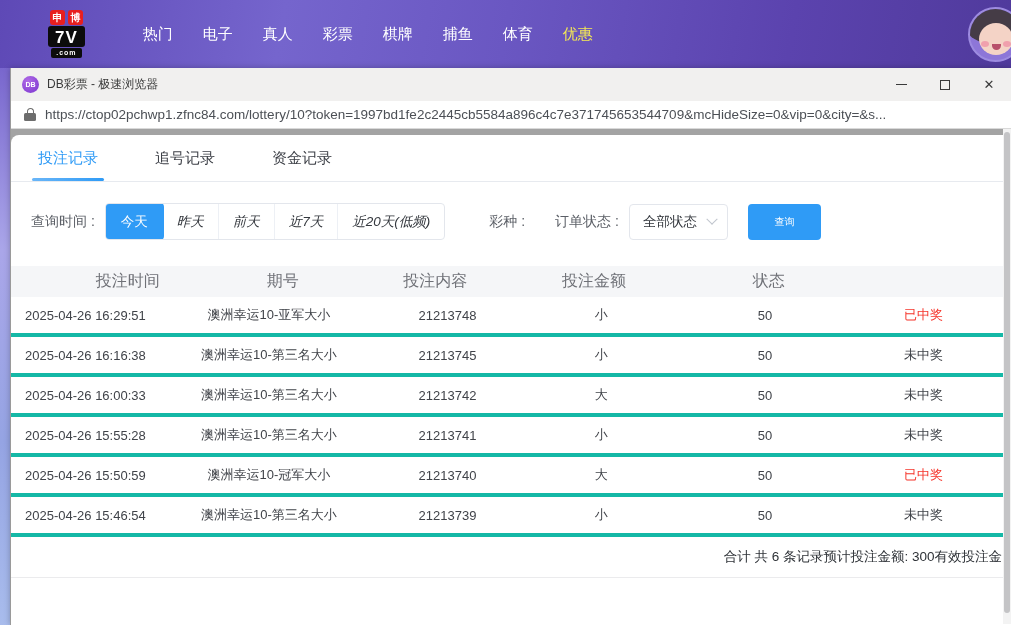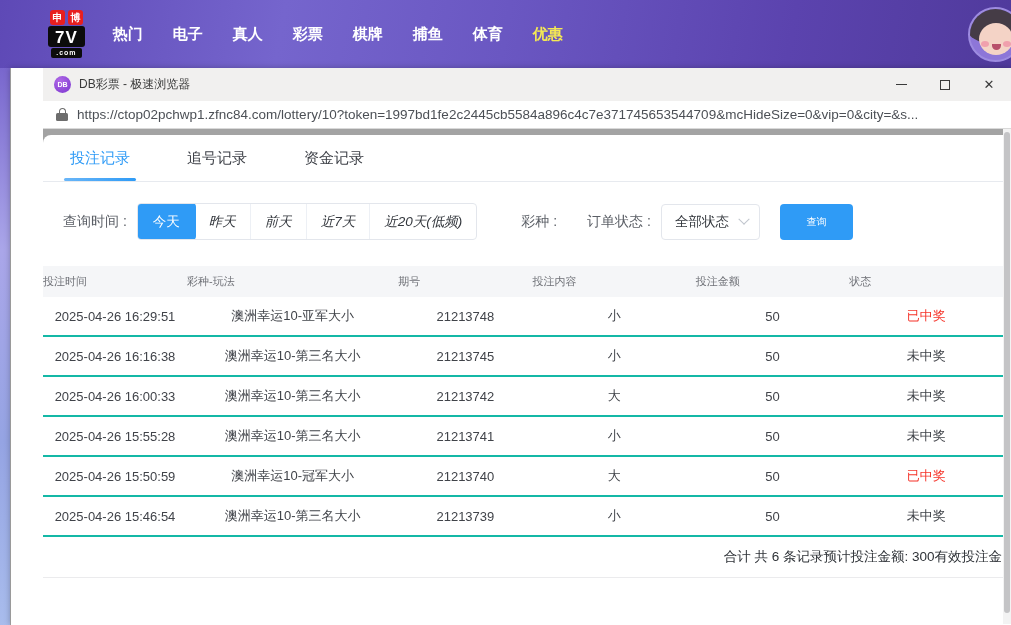--- a/index.html
+++ b/index.html
@@ -14,33 +14,33 @@
     display:flex; align-items:center; }
   .logo { margin-left:48px; display:flex; flex-direction:column; align-items:center; cursor:pointer; }
   .logo-badges { display:flex; gap:3px; margin-bottom:1px; }
   .logo-badge { width:15px; height:15px; background:#e81f1f; border-radius:3px; color:#fff;
     font-size:10px; font-weight:bold; display:flex; align-items:center; justify-content:center; }
   .logo-7v { background:#0c0c0c; color:#fff; font-weight:bold; font-size:17px; line-height:1;
     padding:3px 7px 1px; border-radius:3px; letter-spacing:1px; }
   .logo-com { background:#0c0c0c; color:#fff; font-weight:bold; font-size:7px; line-height:1;
     padding:1px 5px 2px; border-radius:2px; margin-top:1px; letter-spacing:1px; }
   .main-nav { display:flex; margin-left:28px; }
-  .nav-item { width:60px; text-align:left; color:#fff; font-size:15px; font-weight:bold; cursor:pointer; }
+  .nav-item { width:60px; text-align:right; color:#fff; font-size:15px; font-weight:normal; cursor:pointer; }
   .nav-item.highlight { color:var(--promo_yellow,#f5e954); }
   .avatar { position:absolute; right:-12px; top:7px; width:55px; height:55px; border-radius:50%;
     background:#8d76d8; border:2px solid #9d8be0; overflow:hidden; cursor:pointer; }
   .av-hair { position:absolute; left:-6px; top:-8px; width:66px; height:44px; border-radius:50%; background:#453c46; }
   .av-face { position:absolute; left:9px; top:14px; width:34px; height:32px; border-radius:50%; background:#f4d3c6; }
   .av-blush-l,.av-blush-r { position:absolute; width:8px; height:6px; border-radius:50%; background:#f0a0ad; top:32px; }
   .av-blush-l { left:11px; } .av-blush-r { left:33px; }
   .av-mouth { position:absolute; left:22px; top:35px; width:9px; height:6px; border-radius:0 0 9px 9px; background:#b8506a; }
 
   
   .browser-window { position:absolute; left:10px; top:68px; width:1001px; height:557px;
-    background:#fff; border-left:1px solid #9a9a9a; box-shadow:0 0 6px rgba(0,0,0,.25);padding-left:32px; }
+    background:#fff; border-left:1px solid #9a9a9a; box-shadow:0 0 6px rgba(0,0,0,.25); }
   .title-bar { height:33px; background:#f1f0ef; display:flex; align-items:center; padding-left:11px; }
   .favicon { width:17px; height:17px; border-radius:50%;
     background:radial-gradient(circle at 35% 30%,#b06ae6,#8a44d6 70%); color:#fff; font-size:7px;
     font-weight:bold; display:flex; align-items:center; justify-content:center; flex:0 0 auto; }
   .win-title { margin-left:8px; font-size:12px; color:#3a3a3a; flex:1 1 auto; }
   .win-controls { display:flex; height:100%; }
   .win-btn { width:44px; height:100%; display:flex; align-items:center; justify-content:center; cursor:pointer; }
   .ic-min { width:11px; height:1px; background:#3a3a3a; display:block; }
   .ic-max { width:10px; height:10px; border:1px solid #3a3a3a; display:block; }
   .ic-close { font-size:13px; color:#3a3a3a; line-height:1; }
@@ -77,22 +77,22 @@
     border-radius:4px; height:36px; padding:0 11px 0 13px; font-size:13.5px; color:#33373d; cursor:pointer; }
   .sel-lottery { width:117px; } .sel-status { width:99px; }
   .chevron { width:8px; height:8px; border-right:1.6px solid #c0c5cd; border-bottom:1.6px solid #c0c5cd;
     transform:rotate(45deg) translate(-2px,-2px); flex:0 0 auto; }
   .search-btn { width:73px; height:36px; background:var(--accent,#2f9bf6); color:#fff; font-size:10px;
     border:none; border-radius:4px; cursor:pointer; font-family:inherit; }
 
   
   .table { margin-top:26px; }
   .thead { display:flex; height:31px; align-items:center; background:#f5f6f8; }
-  .th { font-size:11px; color:#6f7177; text-align:left; }
-  .trow { display:flex; height:40px; align-items:center; border-bottom:2px solid #14b8a6; }
+  .th { font-size:16px; color:#6f7177; text-align:right; }
+  .trow { display:flex; height:40px; align-items:center; border-bottom:4px solid #14b8a6; }
   .cell { font-size:13px; color:#404349; text-align:center; white-space:nowrap; overflow:hidden; }
   .c1{width:15%} .c2{width:22%} .c3{width:14%} .c4{width:17%} .c5{width:16%} .c6{width:16%}
   .cell-status[data-won="true"] { color:var(--win_red,#f5352b); }
 
   
   .summary { display:flex; justify-content:flex-end; align-items:center; height:41px;
     border-bottom:1px solid #ebebed; padding-right:1px; font-size:13.5px; color:#2e3237; overflow:hidden; }
   .sum-item { white-space:nowrap; }
 
   
@@ -185,21 +185,20 @@
             <span>全部状态</span>
             <span class="chevron"></span>
           </div>
           <span class="sp-c"></span>
           <button class="search-btn">查询</button>
         </div>
 
         <div class="table">
           <div class="thead">
             <div class="th c1">投注时间</div>
-            <div class="th c2">彩种-玩法</div>
             <div class="th c3">期号</div>
             <div class="th c4">投注内容</div>
             <div class="th c5">投注金额</div>
             <div class="th c6">状态</div>
           </div>
           <div id="table-body">
   <div class="trow">
     <div class="cell c1">2025-04-26 16:29:51</div>
     <div class="cell c2">澳洲幸运10-亚军大小</div>
     <div class="cell c3">21213748</div>

